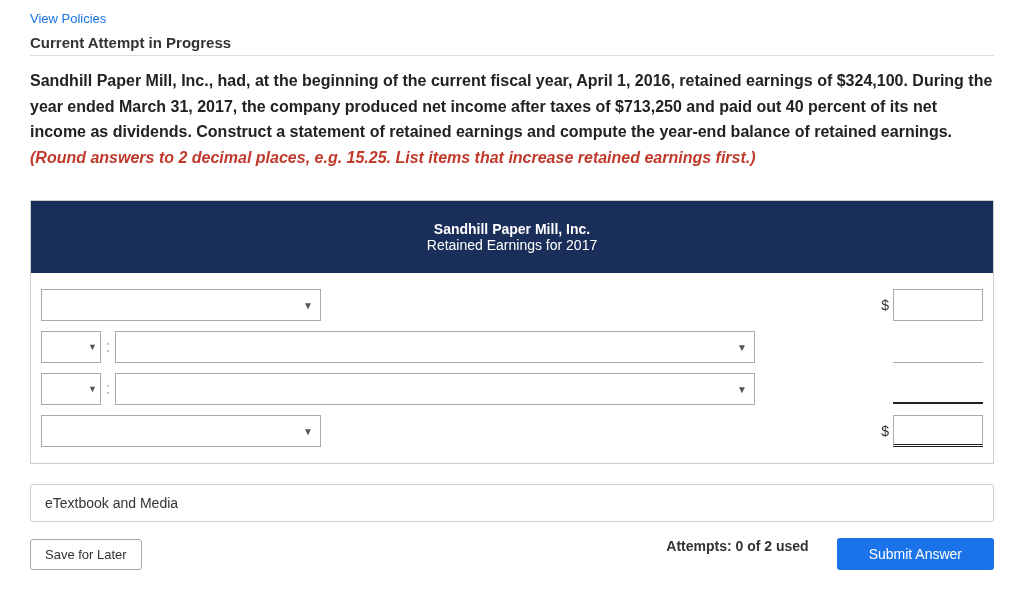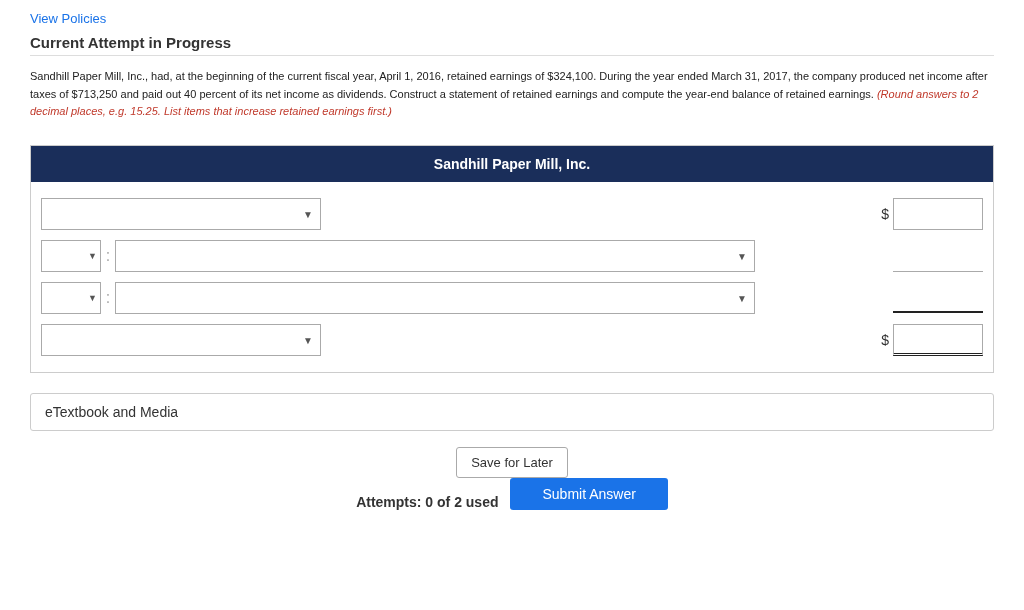--- a/index.html
+++ b/index.html
@@ -23,38 +23,39 @@
       cursor: pointer;
     }
     .current-attempt {
       font-weight: bold;
       font-size: 15px;
       margin: 8px 0 12px 0;
       border-bottom: 1px solid #ddd;
       padding-bottom: 4px;
     }
     .problem-text {
-      font-size: 11px;
+      font-size: 16px;
       line-height: 1.6;
-      margin-bottom: 24px;
+      margin-bottom: 30px;
       color: #222;
+      font-weight: bold;
     }
     .problem-text .italic-red {
       color: #c0392b;
       font-style: italic;
     }
     .table-container {
       border: 1px solid #ccc;
       margin-bottom: 20px;
     }
     .table-header {
       background: #1a2e5a;
       color: #fff;
       text-align: center;
-      padding: 10px 8px;
+      padding: 20px 8px;
     }
     .table-header .company-name {
       font-size: 14px;
       font-weight: bold;
       display: block;
     }
     .table-header .report-title {
       font-size: 14px;
       display: block;
     }
@@ -196,35 +197,34 @@
       padding: 10px 14px;
       margin-bottom: 16px;
       font-size: 14px;
       color: #333;
       cursor: pointer;
     }
     .bottom-bar {
       display: flex;
       align-items: center;
       justify-content: space-between;
-      flex-direction: column;
     }
     .save-later-btn {
       border: 1px solid #aaa;
       background: #fff;
       padding: 7px 14px;
       font-size: 13px;
       cursor: pointer;
       border-radius: 3px;
       color: #333;
     }
     .right-bottom {
       display: flex;
-      align-items: flex-end;
-      gap: 12px;
+      align-items: flex-start;
+      gap: 28px;
     }
     .attempts-text {
       font-size: 14px;
       font-weight: bold;
       color: #333;
     }
     .submit-btn {
       background: #1a73e8;
       color: #fff;
       border: none;
@@ -271,20 +271,21 @@
 
   <div class="problem-text">
     <span>Sandhill Paper Mill, Inc., had, at the beginning of the current fiscal year, April 1, 2016, retained earnings of $324,100. During the year ended March 31, 2017, the company produced net income after taxes of $713,250 and paid out 40 percent of its net income as dividends. Construct a statement of retained earnings and compute the year-end balance of retained earnings.</span>
     <span class="italic-red">(Round answers to 2 decimal places, e.g. 15.25. List items that increase retained earnings first.)</span>
   </div>
 
   <div class="table-container">
 
     <div class="table-header">
       <span class="company-name">Sandhill Paper Mill, Inc.</span>
+      <span class="report-title">Retained Earnings for 2017</span>
     </div>
 
     <div class="form-grid">
 
       <div class="form-row row-1">
         <div class="select-wrapper">
           <select class="select-wide">
             <option value=""></option>
           </select>
         </div>

